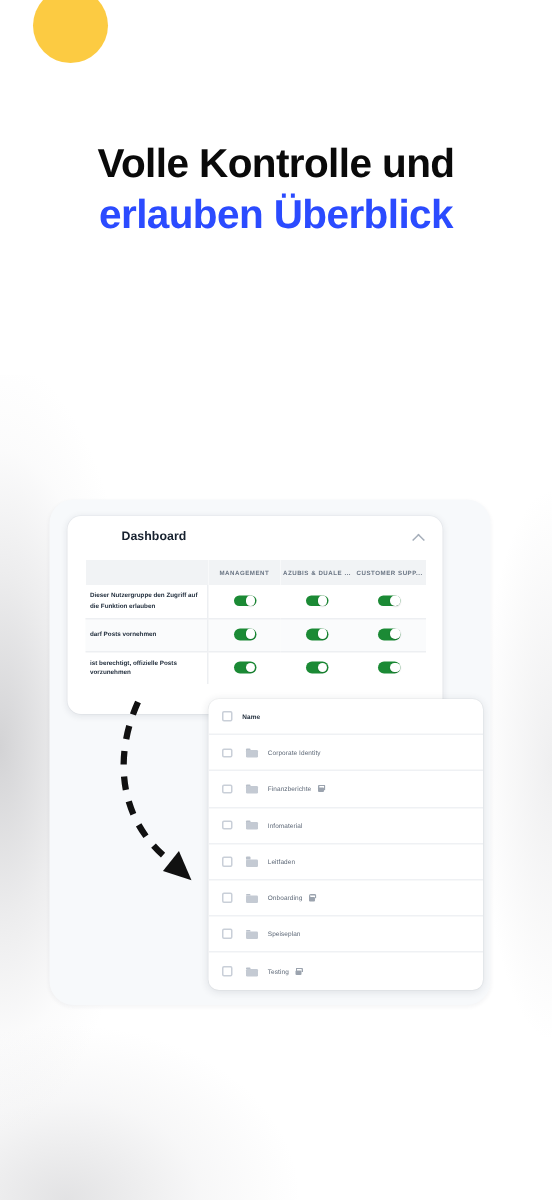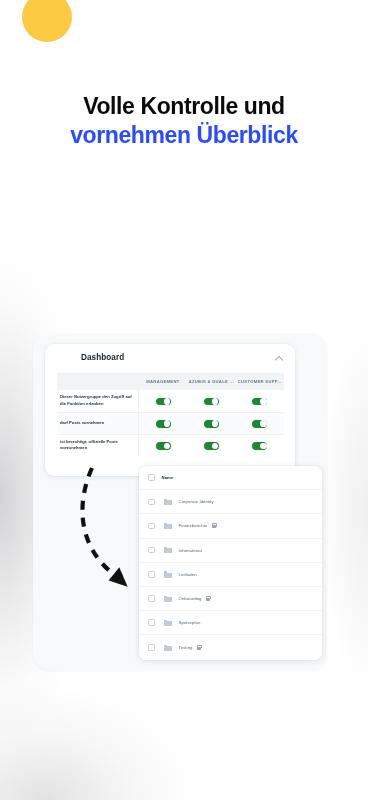--- a/index.html
+++ b/index.html
@@ -61,21 +61,21 @@
   .headline {
     position: absolute;
     left: 0; top: 92px;
     width: 368px;
     text-align: center;
     line-height: 1.27;
     letter-spacing: -0.4px;
   }
   .headline .line {
     display: block;
-    font-size: 23px;
+    font-size: 27px;
     font-weight: 700;
   }
   .headline .line-1 { color: #0A0A0A; }
   .headline .line-2 { color: #2B4BFF; }
 
   
   .panel-outer {
     position: absolute;
     left: 33px; top: 333px;
     width: 294px; height: 337px;
@@ -276,21 +276,21 @@
 <body>
 
 <div class="bg-wash-left"></div>
 <div class="bg-wash-bottom"></div>
 <div class="bg-wash-right"></div>
 
 <div class="yellow-dot"></div>
 
 <h1 class="headline">
   <span class="line line-1">Volle Kontrolle und</span>
-  <span class="line line-2">vornehmen Überblick</span>
+  <span class="line line-2">erlauben Überblick</span>
 </h1>
 
 <div class="panel-outer"></div>
 
 <div class="dashboard-card">
   <div class="dash-head">
     <span class="dash-title">Dashboard</span>
     <span class="chevron-up"></span>
   </div>
 

